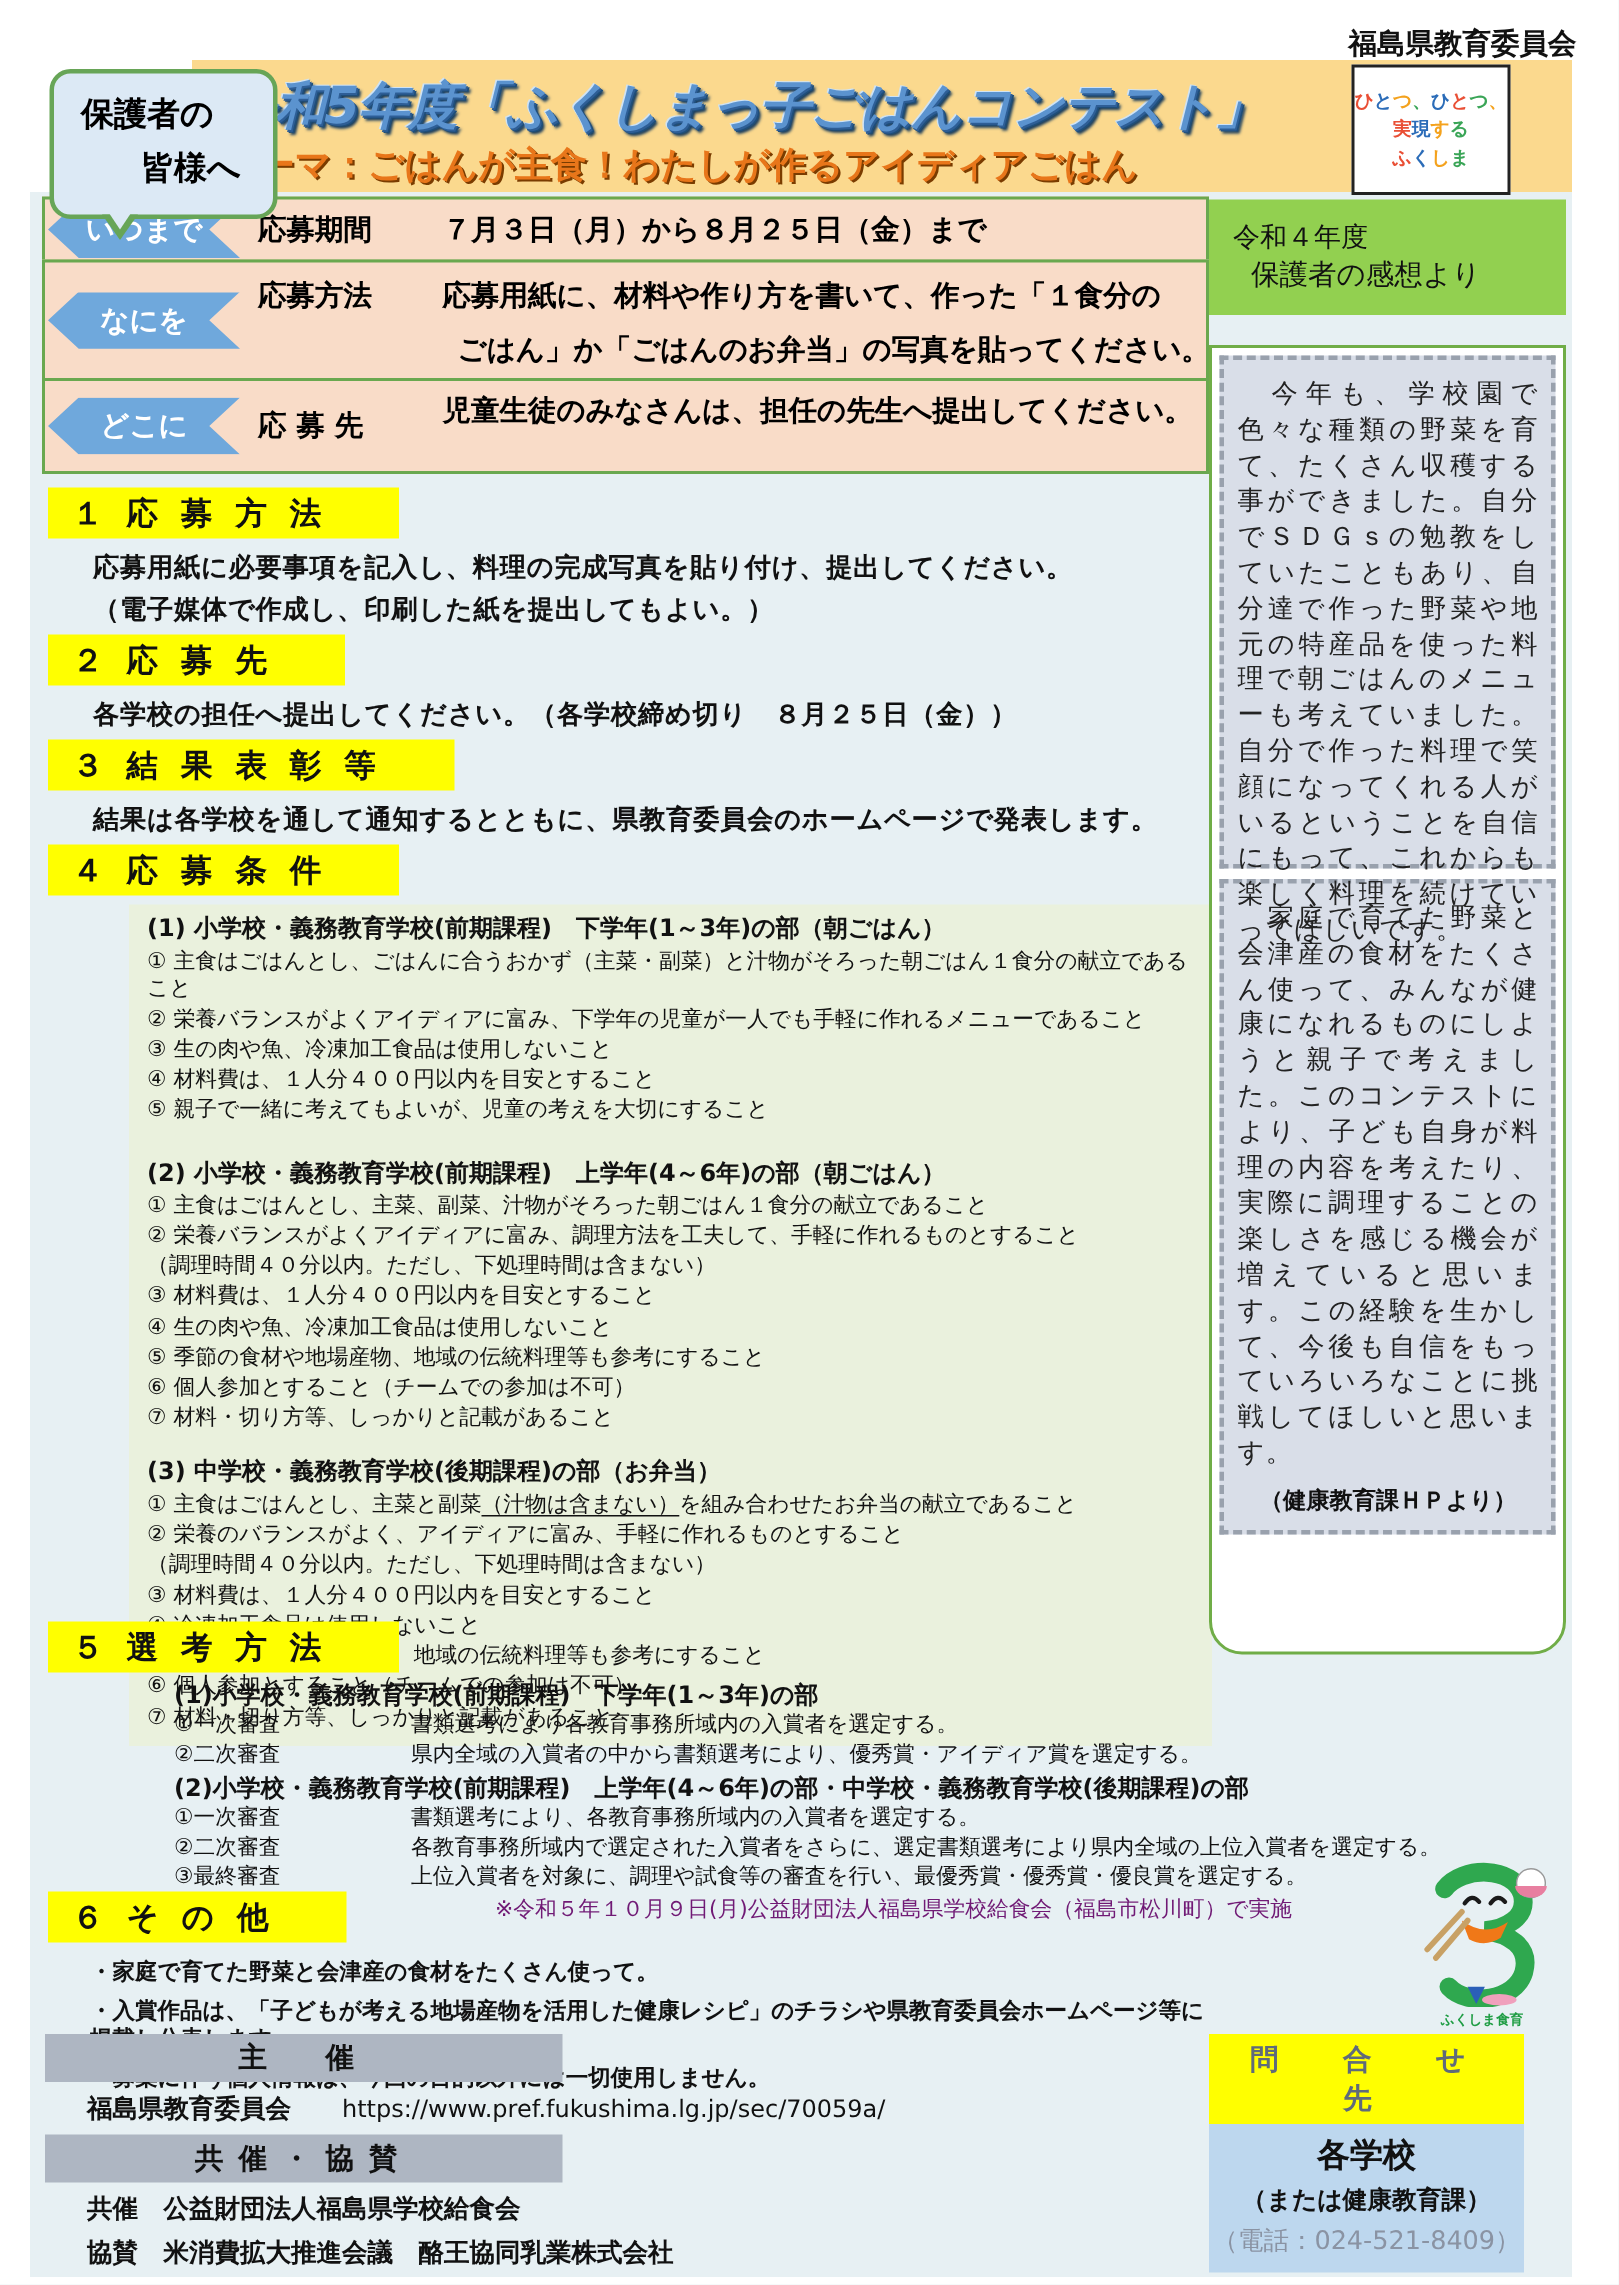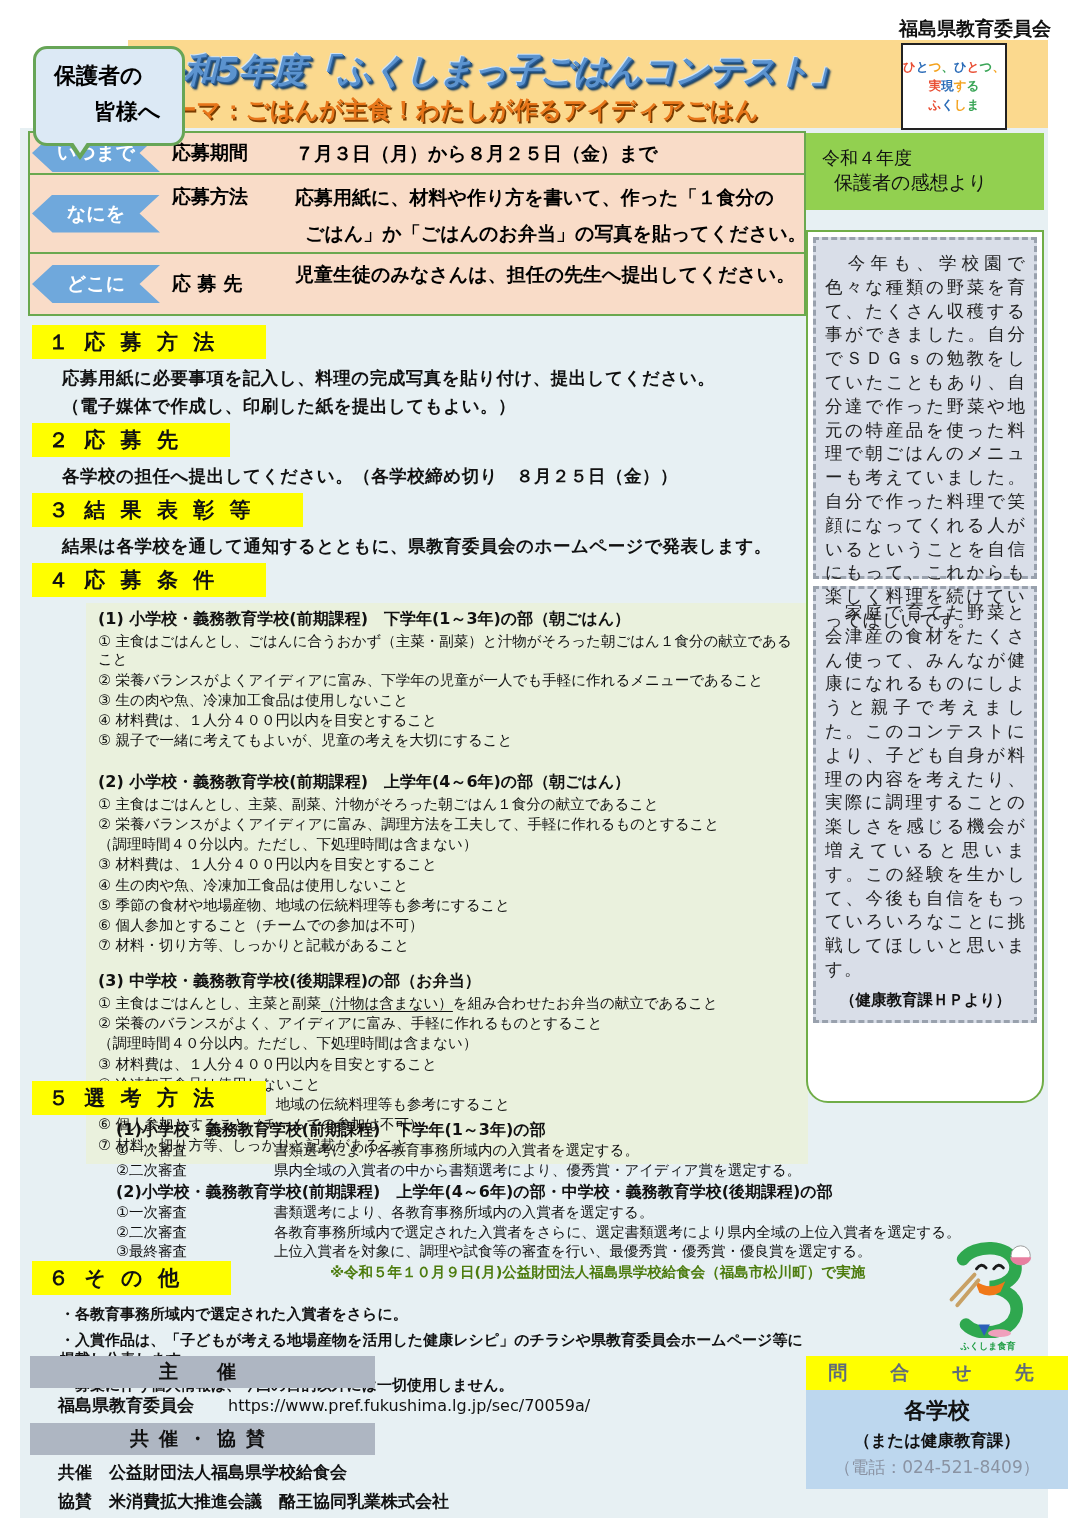--- a/index.html
+++ b/index.html
@@ -52,21 +52,21 @@
   .gtitle.gap1{margin-top:22px;} .gtitle.gap2{margin-top:16px;}
   .gitem{font-size:14.5px;font-weight:500;line-height:1.26;margin-top:2px;color:#111;}
   .uline{text-decoration:underline;text-underline-offset:3px;}
 
   
   .s5{position:absolute;left:30px;top:1076px;width:1012px;}
   .sub-title{font-size:16px;font-weight:bold;margin:2px 0 0 86px;color:#111;}
   .srow{display:flex;margin-left:86px;font-size:14.5px;font-weight:500;line-height:1.35;color:#111;}
   .slabel{width:158px;flex:none;}
   .stext{flex:1;}
-  .note{margin:1px 0 0 300px;font-size:14.5px;font-weight:700;color:#4d7c0f;}
+  .note{margin:1px 0 0 300px;font-size:14.5px;font-weight:400;color:#701a75;}
 
   
   .s6{position:absolute;left:30px;top:1256px;width:780px;}
   .bullet{font-size:15px;font-weight:bold;margin:7px 0 0 30px;color:#111;}
 
   
   .footer{position:absolute;left:30px;top:1356px;width:770px;}
   .gband{width:345px;background:#aeb6c2;text-align:center;font-size:19px;font-weight:bold;
          letter-spacing:10px;padding:3px 0;color:#111;}
   .fline{font-size:17px;font-weight:bold;margin:6px 0 6px 28px;color:#111;}
@@ -79,21 +79,21 @@
   .yearbox .y2{font-size:19px;margin:0 0 0 12px;}
   .r-container{position:absolute;left:806px;top:230px;width:238px;height:873px;background:#fff;
                border:2px solid #70ad47;border-radius:0 0 22px 22px;box-sizing:border-box;padding:5px;}
   .cbox{background:#d9dee8;border:3px dashed #99a1ad;box-sizing:border-box;padding:12px 8px 8px 9px;}
   .cbox.one{height:342px;}
   .cbox.two{height:437px;margin-top:7px;}
   .ctext{font-size:17.5px;line-height:1.36;letter-spacing:1px;text-align:justify;color:#222;}
   .csource{font-size:15.5px;font-weight:bold;text-align:center;margin-top:8px;color:#111;}
 
   
-  .contact{position:absolute;left:806px;top:1356px;width:262px;}
+  .contact{position:absolute;left:806px;top:1356px;width:210px;}
   .c-head{background:#ffff00;text-align:center;font-size:19px;font-weight:bold;color:#5f6b7a;
           letter-spacing:12px;padding:4px 0;}
   .c-body{background:#bdd7ee;text-align:center;padding:6px 0 10px;}
   .c1{font-size:22px;font-weight:bold;color:#111;}
   .c2{font-size:16.5px;font-weight:bold;margin-top:4px;color:#111;}
   .c3{font-size:17px;margin-top:4px;color:#8a93a3;}
 
   
   .mascot{position:absolute;left:936px;top:1240px;width:104px;text-align:center;}
   .mascot-caption{font-size:9px;font-weight:bold;color:#1f9d44;margin-top:-2px;}
@@ -203,21 +203,21 @@
     </div>
     <div class="srow">
       <div class="slabel">③最終審査</div>
       <div class="stext">上位入賞者を対象に、調理や試食等の審査を行い、最優秀賞・優秀賞・優良賞を選定する。</div>
     </div>
     <div class="note">※令和５年１０月９日(月)公益財団法人福島県学校給食会（福島市松川町）で実施</div>
   </div>
 
   <div class="s6">
     <div><span class="ysec">６ そ の 他</span></div>
-    <div class="bullet">・各教育事務所域内で選定された入賞者をさらに。</div>
+    <div class="bullet">・家庭で育てた野菜と会津産の食材をたくさん使って。</div>
     <div class="bullet">・入賞作品は、「子どもが考える地場産物を活用した健康レシピ」のチラシや県教育委員会ホームページ等に掲載し公表します。</div>
     <div class="bullet">・募集に伴う個人情報は、今回の目的以外には一切使用しません。</div>
   </div>
 
   <div class="footer">
     <div class="gband">主　催</div>
     <div class="fline"><span>福島県教育委員会</span><span class="furl">https://www.pref.fukushima.lg.jp/sec/70059a/</span></div>
     <div class="gband">共催・協賛</div>
     <div class="fline">共催　公益財団法人福島県学校給食会</div>
     <div class="fline">協賛　米消費拡大推進会議　酪王協同乳業株式会社</div>

